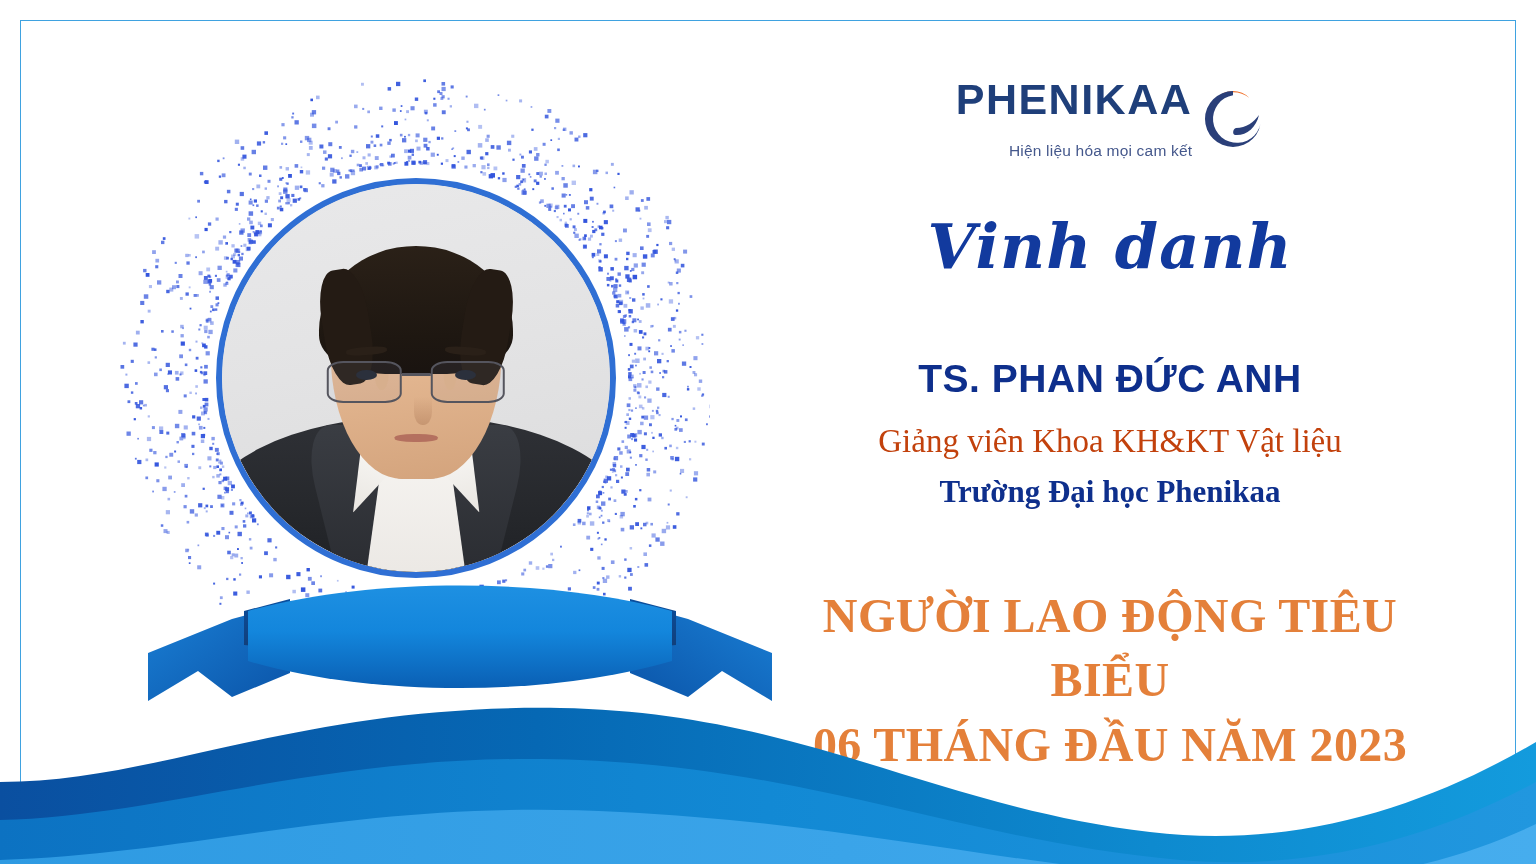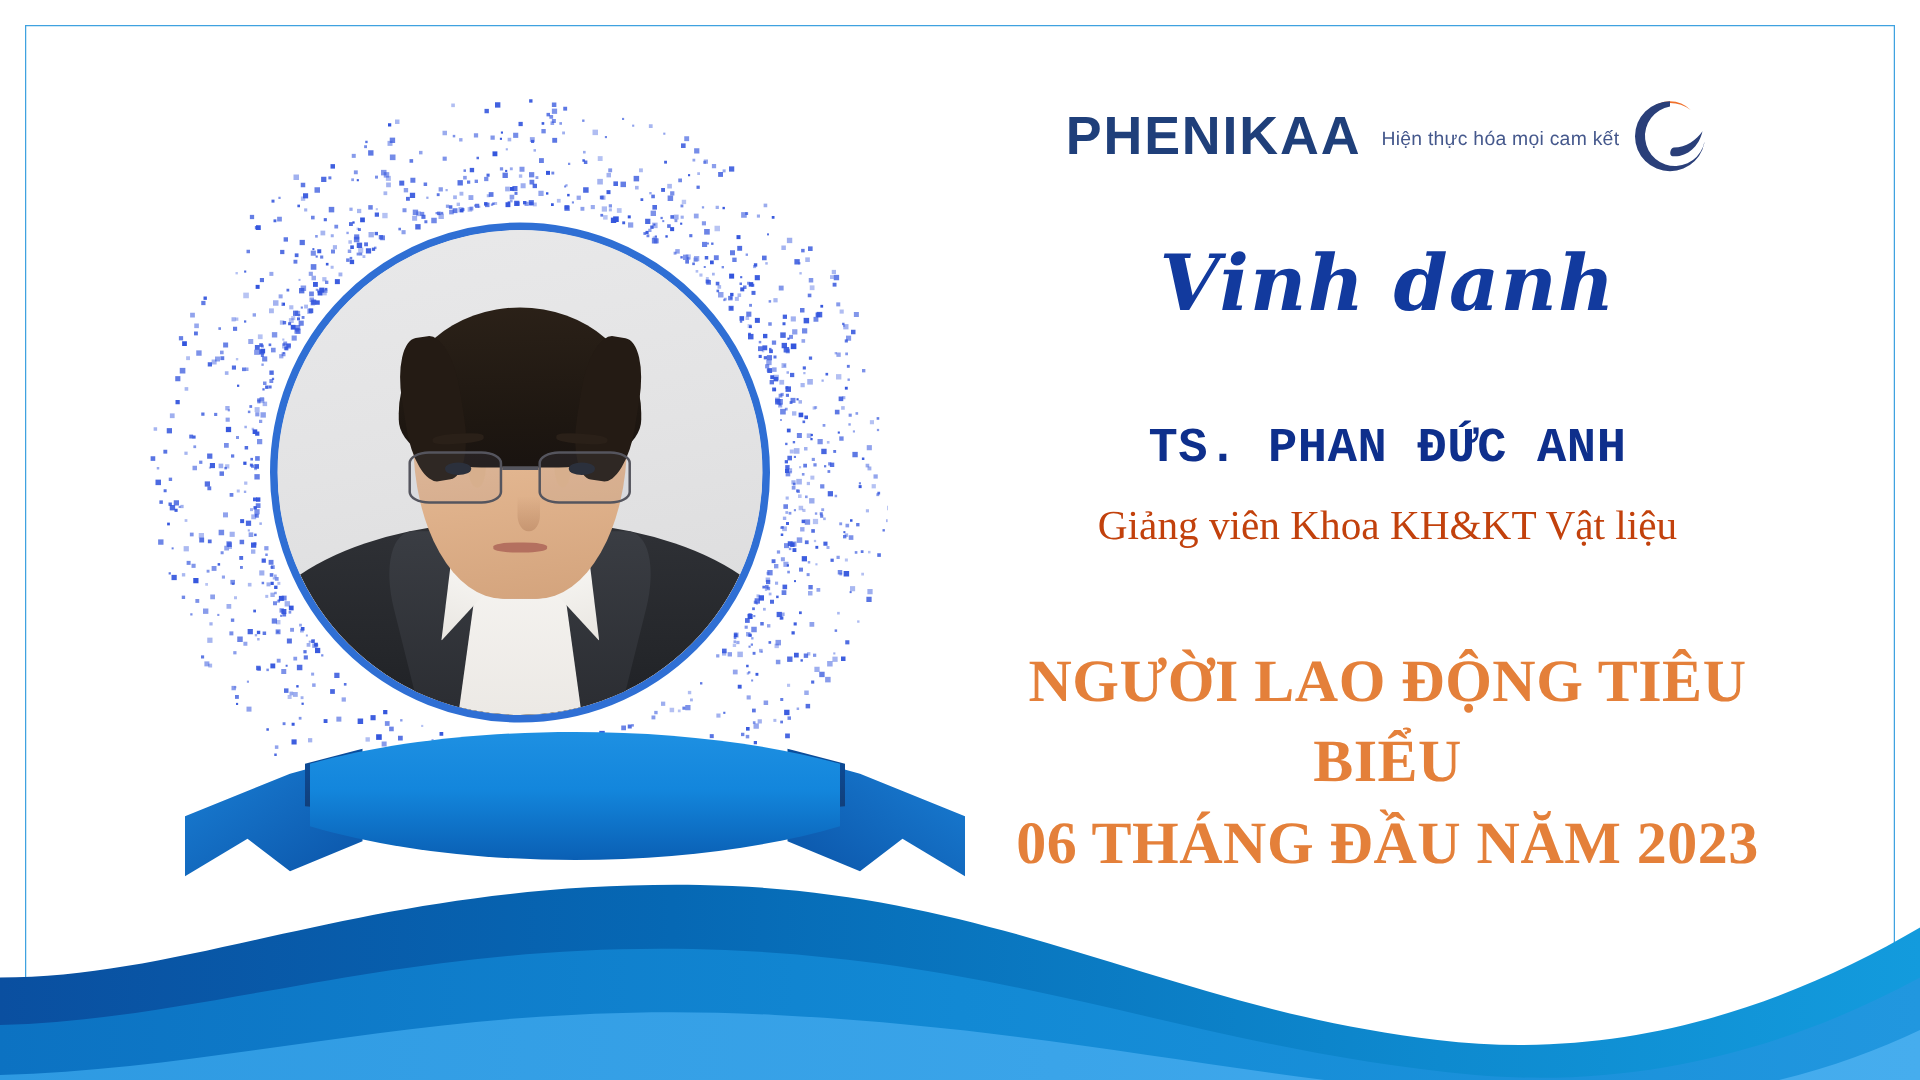--- a/index.html
+++ b/index.html
@@ -177,21 +177,21 @@
     position:absolute;
     left:760px; top:60px;
     width:700px; height:640px;
     text-align:center;
     z-index:6;
   }
   .logo-row {
     display:flex; align-items:center; justify-content:center;
     gap:10px; margin-top:18px;
   }
-  .logo-text { display:flex; flex-direction:row; align-items:center;gap:16px; }
+  .logo-text { display:flex; flex-direction:column; align-items:flex-end;gap:16px; }
   .logo-word {
     font-family:"Liberation Sans", sans-serif;
     font-weight:bold;
     font-size:43px;
     letter-spacing:1.5px;
     color:#1F3F7A;
     line-height:1;
   }
   .logo-tag {
     font-family:"Liberation Sans", sans-serif;
@@ -207,21 +207,21 @@
     font-style:italic;
     font-weight:bold;
     font-size:62px;
     color:#123A9E;
     letter-spacing:1px;
     line-height:1.05;
   }
 
   .person { margin-top:78px; }
   .person-name {
-    font-family:Liberation Mono, monospace;
+    font-family:Liberation Sans, sans-serif;
     font-weight:bold;
     font-size:39px;
     color:#0E2F8C;
     letter-spacing:.5px;
   }
   .person-role {
     font-family:Liberation Serif, serif;
     font-size:33px;
     color:#c2410c;
     margin-top:22px;
@@ -1557,34 +1557,35 @@
 
       <path d="M108,36 C230,2 410,2 532,36 L532,86 C410,122 230,122 108,86 Z" fill="url(#rbMain)"></path>
     </svg>
   </div>
 
   <div class="right">
 
     <div class="logo-row">
       <div class="logo-text">
         <div class="logo-word">PHENIKAA</div>
-        <div class="logo-tag">Hiện thực hóa mọi cam kết</div>
+        <div class="logo-tag">Hiện liệu hóa mọi cam kết</div>
       </div>
       <svg width="62" height="62" viewBox="0 0 62 62">
         <path d="M14.5,10 A27,27 0 0 1 47.5,10 A23,23 0 0 0 14.5,10 Z" fill="#F0702A"></path>
         <path d="M31,3 A28,28 0 1 0 59,31 A24,24 0 1 1 31,7.2 Z" fill="#2A3F79"></path>
         <path d="M34,40 C44,40 52,34 57,27 C54,40 44,48 33,47 C30,46.5 31,40.5 34,40 Z" fill="#2A3F79"></path>
       </svg>
     </div>
 
     <div class="vinh-danh">Vinh danh</div>
 
     <div class="person">
       <div class="person-name">TS. PHAN ĐỨC ANH</div>
       <div class="person-role">Giảng viên Khoa KH&amp;KT Vật liệu</div>
+      <div class="person-org">Trường Đại học Phenikaa</div>
     </div>
 
     <div class="award">
       <div class="award-l1">NGƯỜI LAO ĐỘNG TIÊU BIỂU</div>
       <div class="award-l2">06 THÁNG ĐẦU NĂM 2023</div>
     </div>
   </div>
 
   <svg class="waves" viewBox="0 0 1536 200" preserveAspectRatio="none">
     <defs>

